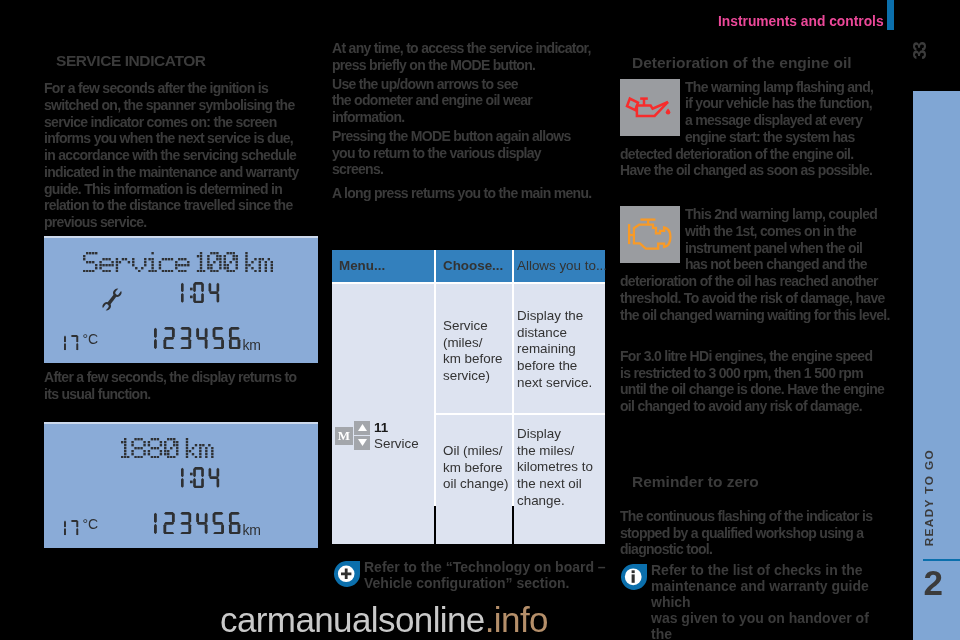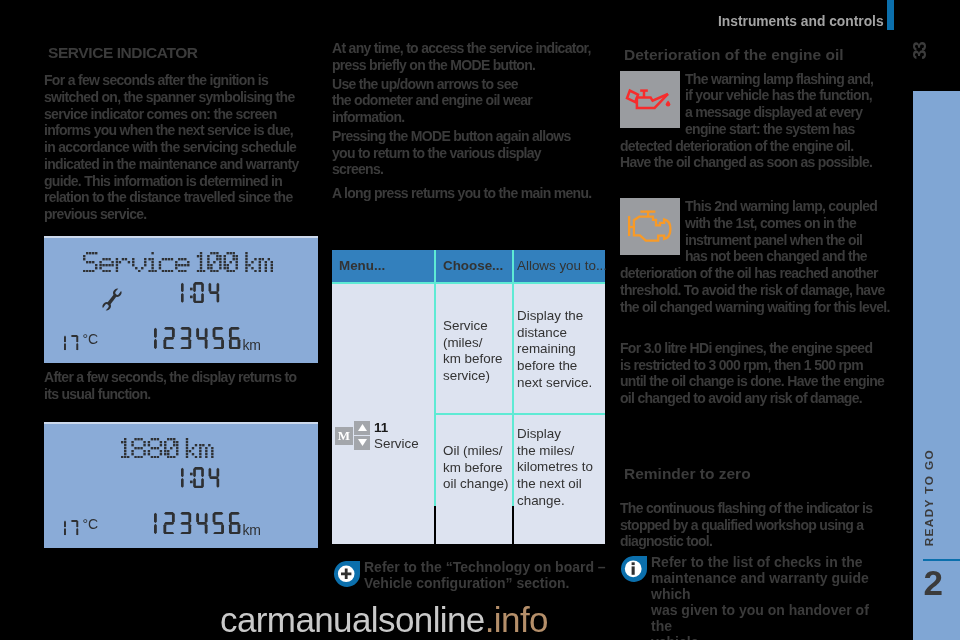--- a/index.html
+++ b/index.html
@@ -5,39 +5,39 @@
 <style>
   html,body{margin:0;padding:0;}
   body{
     width:960px;height:640px;overflow:hidden;background:#000;
     font-family:"Liberation Sans",sans-serif;
   }
   .page{position:absolute;left:0;top:0;width:960px;height:640px;background:#000;}
 
   
   .hdr{position:absolute;left:718px;top:14.6px;font-size:13.8px;font-weight:bold;
-       color:#a3a3a3;letter-spacing:0;line-height:14px;}
+       color:#ec4899;letter-spacing:0;line-height:14px;}
   .hdr-bar{position:absolute;left:887px;top:0;width:7px;height:30px;background:#0b6fac;}
   .folio{position:absolute;left:913px;top:43px;
          font-size:18px;font-weight:bold;color:#3b3b3b;letter-spacing:-1.8px;
          line-height:15px;
          writing-mode:vertical-rl;transform:rotate(180deg);}
 
   
   .tab{position:absolute;left:913px;top:91px;width:47px;height:549px;background:#80a6d4;}
   .tab-label{position:absolute;left:10.2px;top:357.8px;
              writing-mode:vertical-rl;transform:rotate(180deg);
              font-size:11.8px;font-weight:bold;letter-spacing:1.38px;color:#3b3b3b;line-height:12px;}
   .tab-rule{position:absolute;left:10.3px;top:468px;width:37px;height:2.2px;background:#0b6fac;}
   .tab-num{position:absolute;left:10.4px;top:471.5px;
            font-size:35px;font-weight:bold;color:#3b3b3b;line-height:39px;}
 
   
   .col{position:absolute;color:#3b3b3b;}
-  h2.head{font-size:15.5px;font-weight:bold;margin:4px;line-height:17px;letter-spacing:0;}
+  h2.head{font-size:15.5px;font-weight:bold;margin:12px;line-height:17px;letter-spacing:0;}
   h2.caps{letter-spacing:-.42px;}
   p.body{white-space:pre-line;font-size:14px;font-weight:bold;margin:0;line-height:16.75px;letter-spacing:-.7px;}
 
   
   #c1{left:44px;top:40px;width:266px;}
   #c1 h2.head{margin-bottom:11px;}
   .lcd{position:absolute;background:#8aabd7;border-top:2px solid #ccd9ec;overflow:hidden;}
   #lcd1{left:44px;top:236px;width:274px;height:125px;}
   #lcd2{left:44px;top:422px;width:274px;height:124px;}
   .cap1{left:44px;top:369px;width:266px;}
@@ -46,21 +46,21 @@
   .lcdtx{position:absolute;font-size:14px;color:#2e3033;line-height:1;letter-spacing:-.3px;}
 
   
   #c2{left:332px;top:40px;width:270px;}
   #c2 h2.head{margin-bottom:11px;}
   #c2 p.body{margin:0;}
   #c2 p.sp{margin-top:2px;}
   #c2 p.sp2{margin-top:7px;}
 
   
-  .tbl{position:absolute;left:332px;top:250px;width:273px;height:256px;background:#5eead4;}
+  .tbl{position:absolute;left:332px;top:250px;width:273px;height:256px;background:#ffffff;}
   .tbl .hd{position:absolute;top:0;height:32px;background:#3380bd;}
   .tbl .cell{position:absolute;background:#dde3f0;}
   .tbl .hdtx{position:absolute;top:8px;font-size:13.4px;color:#333;white-space:nowrap;}
   .tbl .hb{font-weight:bold;}
   .tbl .ctx{position:absolute;font-size:13.4px;color:#333;line-height:16.7px;white-space:pre-line;}
   .menucell{position:absolute;left:3px;top:136px;display:flex;align-items:center;}
   .mkey{width:18px;height:18px;background:#a3a6ab;color:#fff;font-size:13px;font-weight:bold;
         display:flex;align-items:center;justify-content:center;line-height:1;
         font-family:"Liberation Serif",serif;}
   .arrows{margin-left:1px;display:flex;flex-direction:column;}

